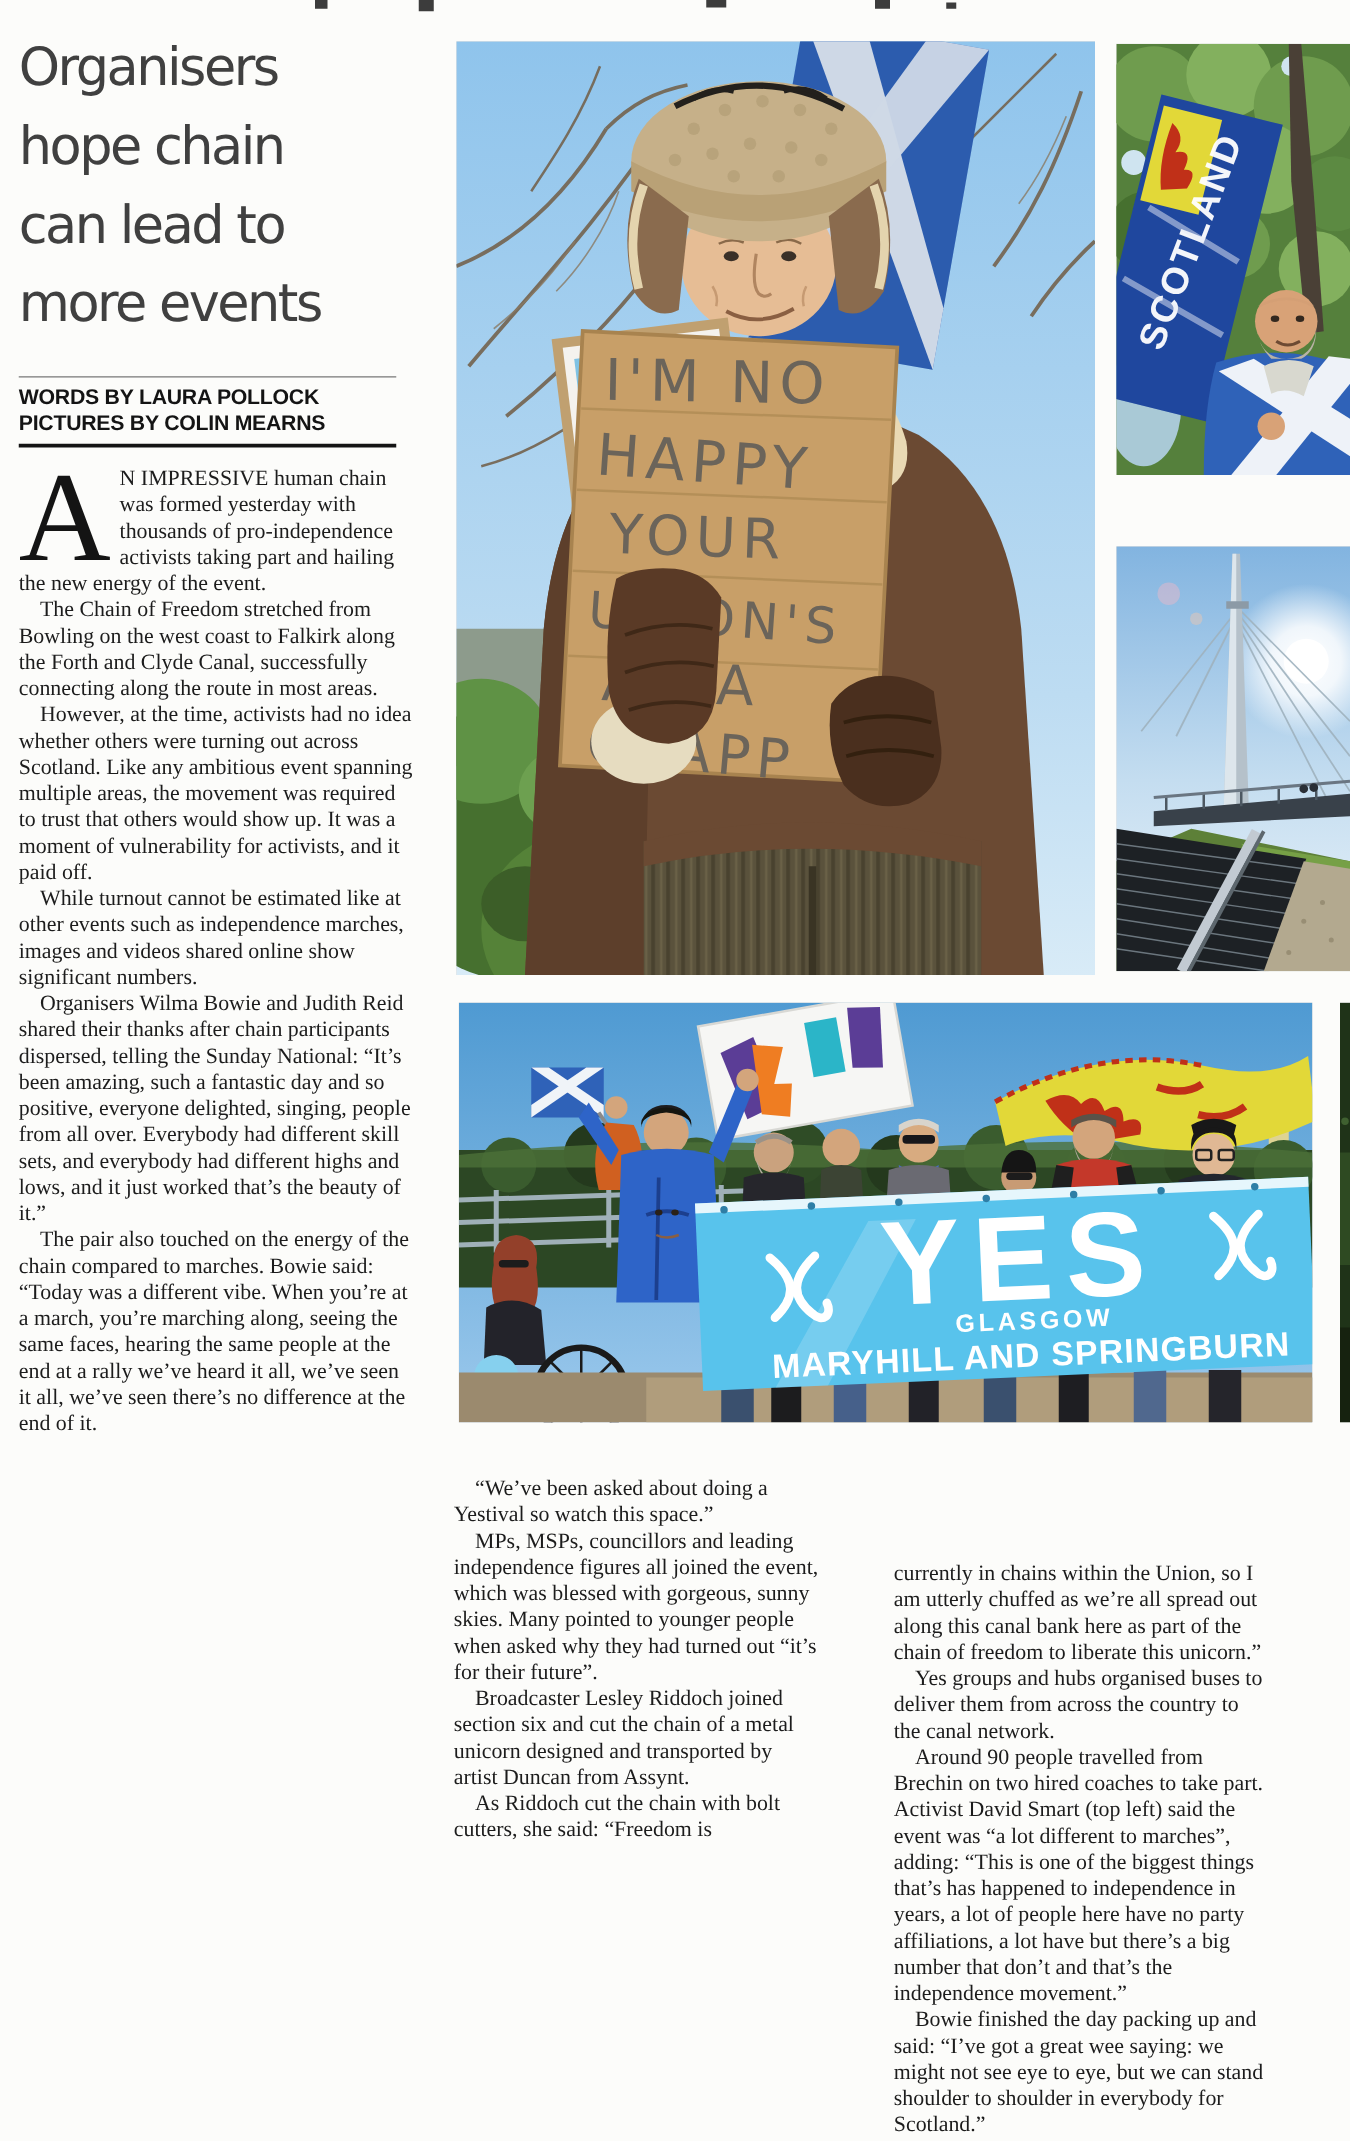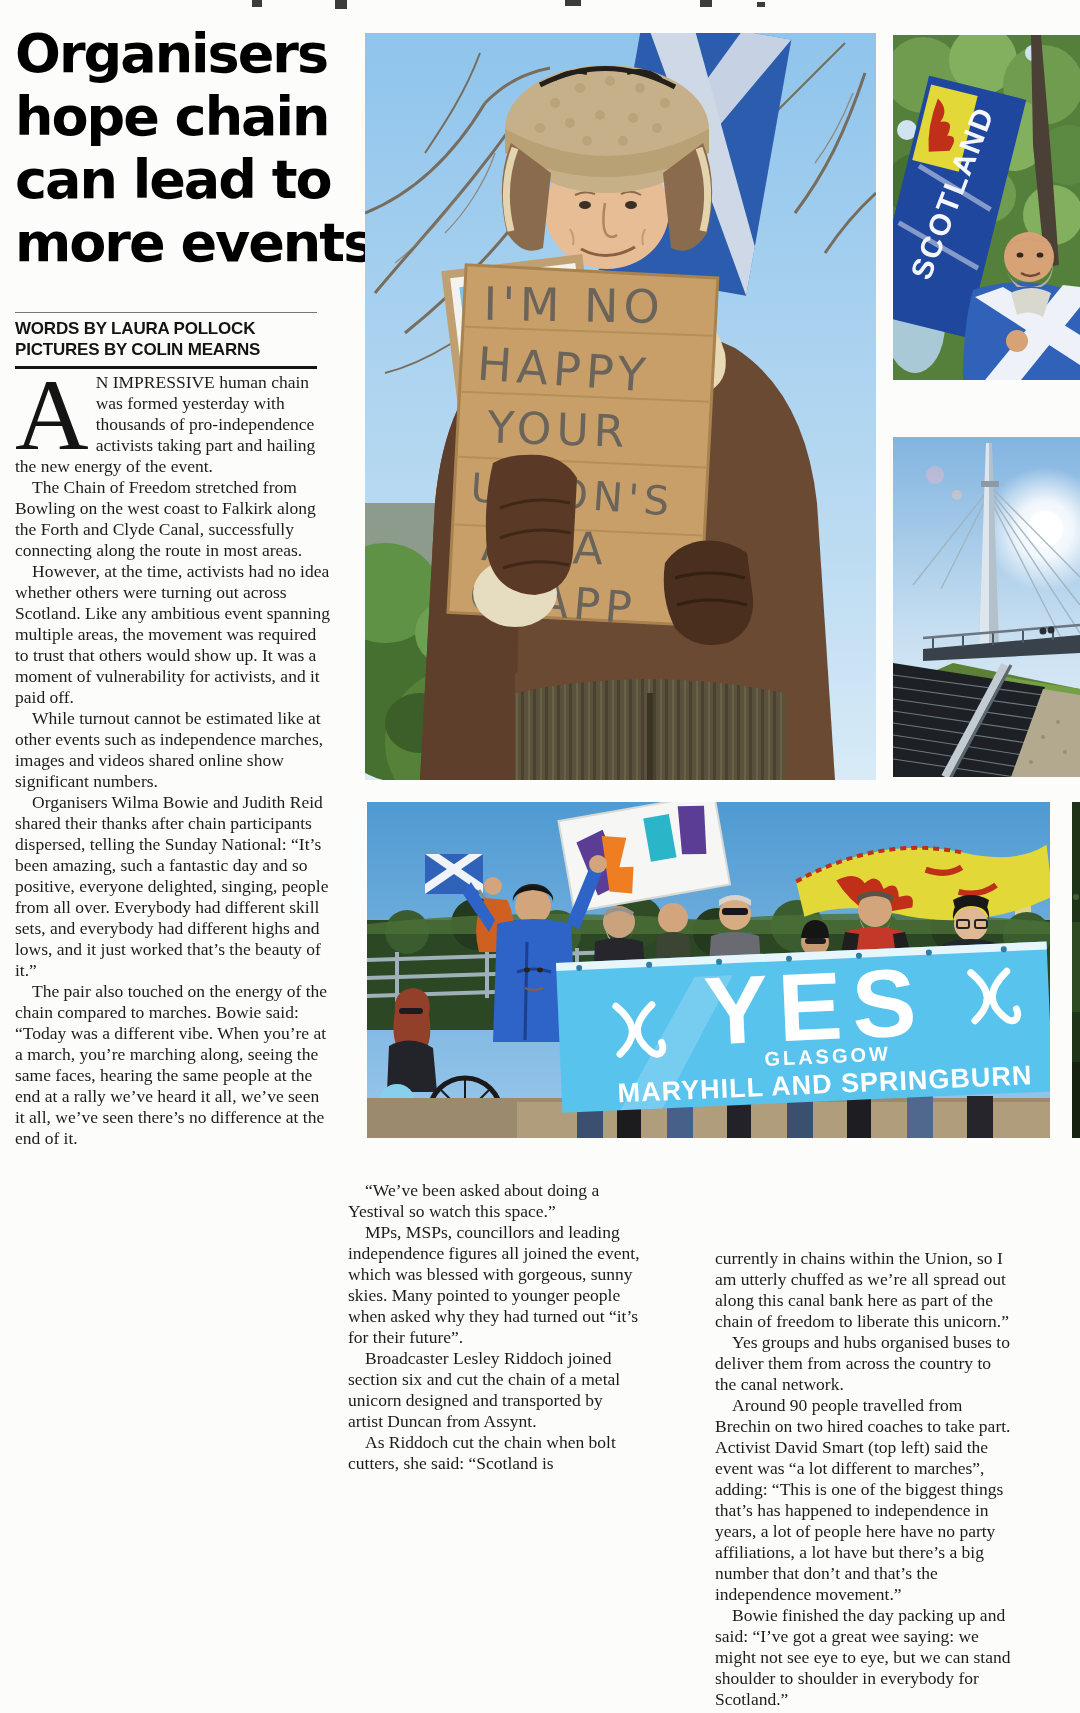--- a/index.html
+++ b/index.html
@@ -1,21 +1,21 @@
 <!DOCTYPE html>
 <html><head>
 <meta charset="utf-8">
 <style>
   html,body{margin:0;padding:0;background:#e8e8e4;}
   #page{position:relative;width:1080px;height:1713px;background:#fcfcfa;overflow:hidden;
         font-family:"Liberation Serif",serif;color:#1c1c1c;}
   .abs{position:absolute;}
   
-  .headline-line{font-family:"DejaVu Sans",sans-serif;font-weight:700;font-size:54px;
-    line-height:63px;letter-spacing:-2px;color:#000000;white-space:nowrap;}
+  .headline-line{font-family:"DejaVu Sans",sans-serif;font-weight:400;font-size:42px;
+    line-height:63px;letter-spacing:-2px;color:#404040;white-space:nowrap;}
   
   .byline-box{width:302px;}
   .rule-thin{border-top:1.5px solid #777;margin-bottom:5px;}
   .rule-thick{border-top:3px solid #141414;margin-top:6px;}
   .byline-line{font-family:"Liberation Sans",sans-serif;font-weight:bold;font-size:17px;
     line-height:21px;letter-spacing:-0.2px;color:#141414;white-space:nowrap;}
   
   .col p{margin:0;font-size:17.5px;line-height:21px;text-indent:17px;text-align:left;}
   .col p.noindent{text-indent:0;}
   .dropcap{float:left;font-size:102px;line-height:82px;padding:2px 7px 0 0;color:#141414;
@@ -35,41 +35,41 @@
   <div class="artifact" style="left:700px;top:0;width:12px;height:7px;"></div>
   <div class="artifact" style="left:757px;top:2px;width:8px;height:5px;"></div>
 
   <div class="abs" style="left:15px;top:22px;width:320px;">
     <div class="headline-line">Organisers</div>
     <div class="headline-line">hope chain</div>
     <div class="headline-line">can lead to</div>
     <div class="headline-line">more events</div>
   </div>
 
-  <div class="abs byline-box" style="left:15px;top:301px;margin-top:11px;">
+  <div class="abs byline-box" style="left:15px;top:301px;">
     <div class="rule-thin"></div>
     <div class="byline-line">WORDS BY LAURA POLLOCK</div>
     <div class="byline-line">PICTURES BY COLIN MEARNS</div>
     <div class="rule-thick"></div>
   </div>
 
   <div class="abs col" style="left:15px;top:372px;width:316px;">
     <p class="noindent"><span class="dropcap">A</span><span>N IMPRESSIVE human chain was formed yesterday with thousands of pro-independence activists taking part and hailing the new energy of the event.</span></p>
     <p>The Chain of Freedom stretched from Bowling on the west coast to Falkirk along the Forth and Clyde Canal, successfully connecting along the route in most areas.</p>
     <p>However, at the time, activists had no idea whether others were turning out across Scotland. Like any ambitious event spanning multiple areas, the movement was required to trust that others would show up. It was a moment of vulnerability for activists, and it paid off.</p>
     <p>While turnout cannot be estimated like at other events such as independence marches, images and videos shared online show significant numbers.</p>
     <p>Organisers Wilma Bowie and Judith Reid shared their thanks after chain participants dispersed, telling the Sunday National: “It’s been amazing, such a fantastic day and so positive, everyone delighted, singing, people from all over. Everybody had different skill sets, and everybody had different highs and lows, and it just worked that’s the beauty of it.”</p>
     <p>The pair also touched on the energy of the chain compared to marches. Bowie said: “Today was a different vibe. When you’re at a march, you’re marching along, seeing the same faces, hearing the same people at the end at a rally we’ve heard it all, we’ve seen it all, we’ve seen there’s no difference at the end of it.</p>
   </div>
 
-  <div class="abs col" style="left:348px;top:1180px;width:292px;">
+  <div class="abs col" style="left:363px;top:1180px;width:292px;">
     <p>“We’ve been asked about doing a Yestival so watch this space.”</p>
     <p>MPs, MSPs, councillors and leading independence figures all joined the event, which was blessed with gorgeous, sunny skies. Many pointed to younger people when asked why they had turned out “it’s for their future”.</p>
     <p>Broadcaster Lesley Riddoch joined section six and cut the chain of a metal unicorn designed and transported by artist Duncan from Assynt.</p>
-    <p>As Riddoch cut the chain when bolt cutters, she said: “Scotland is</p>
+    <p>As Riddoch cut the chain with bolt cutters, she said: “Freedom is</p>
   </div>
 
   <div class="abs col" style="left:715px;top:1248px;width:296px;">
     <p class="noindent">currently in chains within the Union, so I am utterly chuffed as we’re all spread out along this canal bank here as part of the chain of freedom to liberate this unicorn.”</p>
     <p>Yes groups and hubs organised buses to deliver them from across the country to the canal network.</p>
     <p>Around 90 people travelled from Brechin on two hired coaches to take part. Activist David Smart (top left) said the event was “a lot different to marches”, adding: “This is one of the biggest things that’s has happened to independence in years, a lot of people here have no party affiliations, a lot have but there’s a big number that don’t and that’s the independence movement.”</p>
     <p>Bowie finished the day packing up and said: “I’ve got a great wee saying: we might not see eye to eye, but we can stand shoulder to shoulder in everybody for Scotland.”</p>
   </div>
 
   <div class="photo" style="left:365px;top:33px;width:511px;height:747px;">

